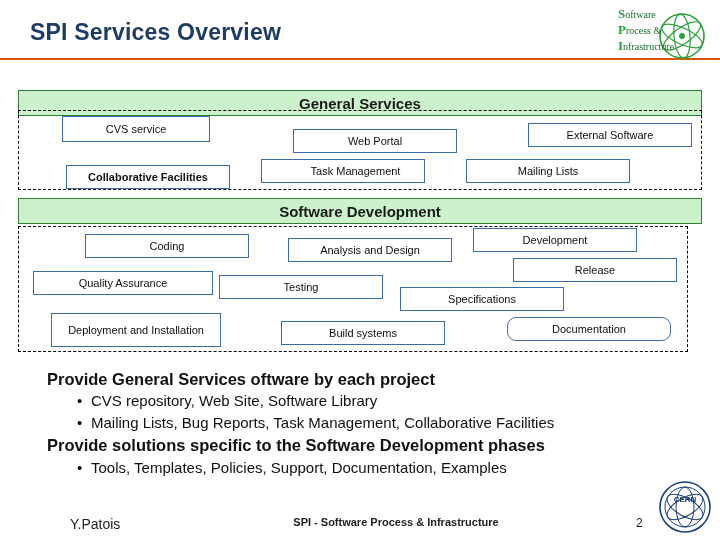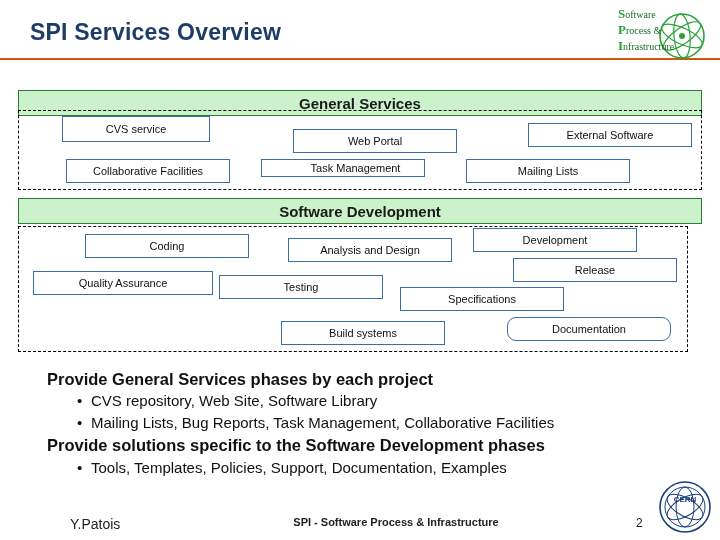--- a/index.html
+++ b/index.html
@@ -172,42 +172,43 @@
     <div class="word" style="left:2px; top:36px;"><span class="cap">I</span><span>nfrastructure</span></div>
   </div>
 
   <div class="section-bar" style="left:18px; top:82px; width:684px; height:26px;margin-top:8px;">General Services</div>
 
   <div class="dashed-box" style="left:18px; top:110px; width:684px; height:80px;"></div>
 
   <div class="item" style="left:62px; top:116px; width:148px; height:26px;">CVS service</div>
   <div class="item" style="left:293px; top:129px; width:164px; height:24px;">Web Portal</div>
   <div class="item" style="left:528px; top:123px; width:164px; height:24px;">External Software</div>
-  <div class="item" style="left:66px; top:159px; width:164px; height:24px;">Collaborative Facilities</div>
-  <div class="item" style="left:261px; top:159px; width:164px; height:18px;padding-left:28px;">Task Management</div>
+  <div class="item" style="left:66px; top:165px; width:164px; height:24px;font-weight:bold;">Collaborative Facilities</div>
+  <div class="item" style="left:261px; top:159px; width:164px; height:24px;padding-left:28px;">Task Management</div>
   <div class="item" style="left:466px; top:159px; width:164px; height:24px;">Mailing Lists</div>
 
   <div class="section-bar" style="left:18px; top:198px; width:684px; height:26px;">Software Development</div>
 
   <div class="dashed-box" style="left:18px; top:226px; width:670px; height:126px;"></div>
 
   <div class="item" style="left:85px; top:234px; width:164px; height:24px;">Coding</div>
   <div class="item" style="left:288px; top:238px; width:164px; height:24px;">Analysis and Design</div>
   <div class="item" style="left:473px; top:228px; width:164px; height:24px;">Development</div>
 
   <div class="item" style="left:33px; top:271px; width:180px; height:24px;">Quality Assurance</div>
   <div class="item" style="left:219px; top:275px; width:164px; height:24px;">Testing</div>
   <div class="item" style="left:513px; top:258px; width:164px; height:24px;">Release</div>
   <div class="item" style="left:400px; top:287px; width:164px; height:24px;">Specifications</div>
 
+  <div class="item" style="left:51px; top:313px; width:170px; height:34px;">Deployment and Installation</div>
   <div class="item" style="left:281px; top:321px; width:164px; height:24px;">Build systems</div>
   <div class="item" style="left:507px; top:317px; width:164px; height:24px;border-radius:9px;">Documentation</div>
 
   <div class="body-block">
-    <p class="lead">Provide General Services phases by each project</p>
+    <p class="lead">Provide General Services oftware by each project</p>
     <p class="bullet"><span class="dot">•</span><span>CVS repository, Web Site, Software Library</span></p>
     <p class="bullet"><span class="dot">•</span><span>Mailing Lists, Bug Reports, Task Management, Collaborative Facilities</span></p>
     <p class="lead">Provide solutions specific to the Software Development phases</p>
     <p class="bullet"><span class="dot">•</span><span>Tools, Templates, Policies, Support, Documentation, Examples</span></p>
   </div>
 
   <div class="footer-author">Y.Patois</div>
   <div class="footer-center">SPI - Software Process &amp; Infrastructure</div>
   <div class="footer-page">2</div>
 

